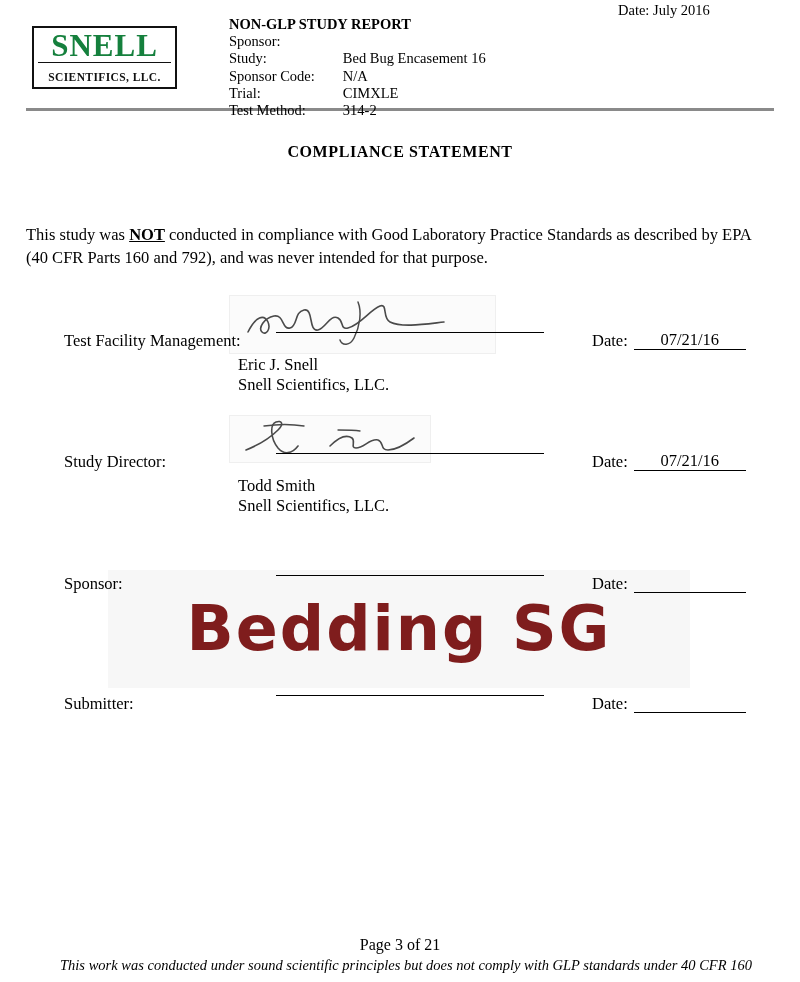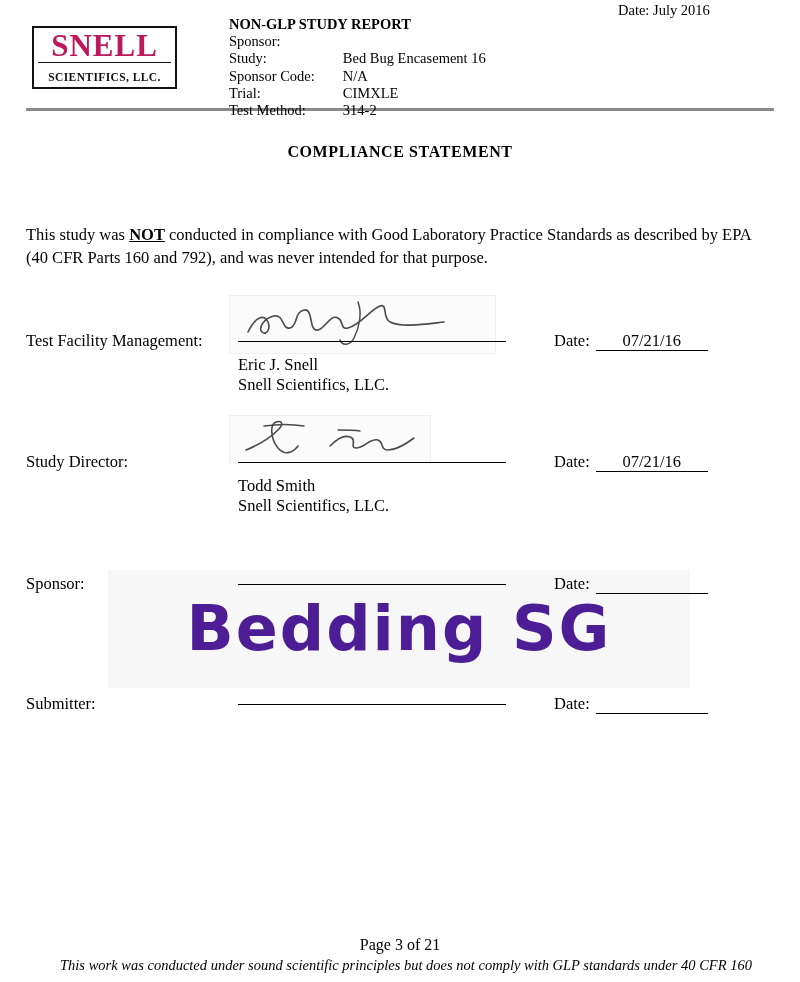--- a/index.html
+++ b/index.html
@@ -41,21 +41,21 @@
     padding: 2px 4px 3px 4px;
     box-sizing: border-box;
     background: #fff;
   }
   .logo-main {
     font-family: "Liberation Serif", serif;
     font-weight: bold;
     font-size: 31px;
     line-height: 31px;
     letter-spacing: 1px;
-    color: #be185d;
+    color: #15803d;
     text-align: center;
     position: relative;
   }
   .logo-main::after {
     content: "";
     position: absolute;
     left: 0;
     right: 0;
     top: 50%;
     height: 0;
@@ -134,21 +134,22 @@
     font-weight: bold;
   }
 
   
   .sig-block {
     position: relative;
   }
   .sig-row {
     position: relative;
     display: flex;
-    align-items: center;
+    align-items: flex-start;
+    margin-left: 38px;
   }
   .sig-label {
     font-size: 16.5px;
     width: 212px;
     flex: none;
   }
   .sig-line {
     width: 268px;
     border-bottom: 1.3px solid #000;
     height: 1px;
@@ -186,21 +187,21 @@
   }
 
   
   .watermark {
     position: absolute;
     left: 108px;
     top: 570px;
     width: 582px;
     height: 118px;
     background: #f7f7f7;
-    color: #4c1d95;
+    color: #7f1d1d;
     font-family: "DejaVu Sans", sans-serif;
     font-weight: bold;
     font-size: 62px;
     line-height: 118px;
     text-align: center;
     letter-spacing: 2px;
     z-index: 0;
     pointer-events: none;
   }
 

